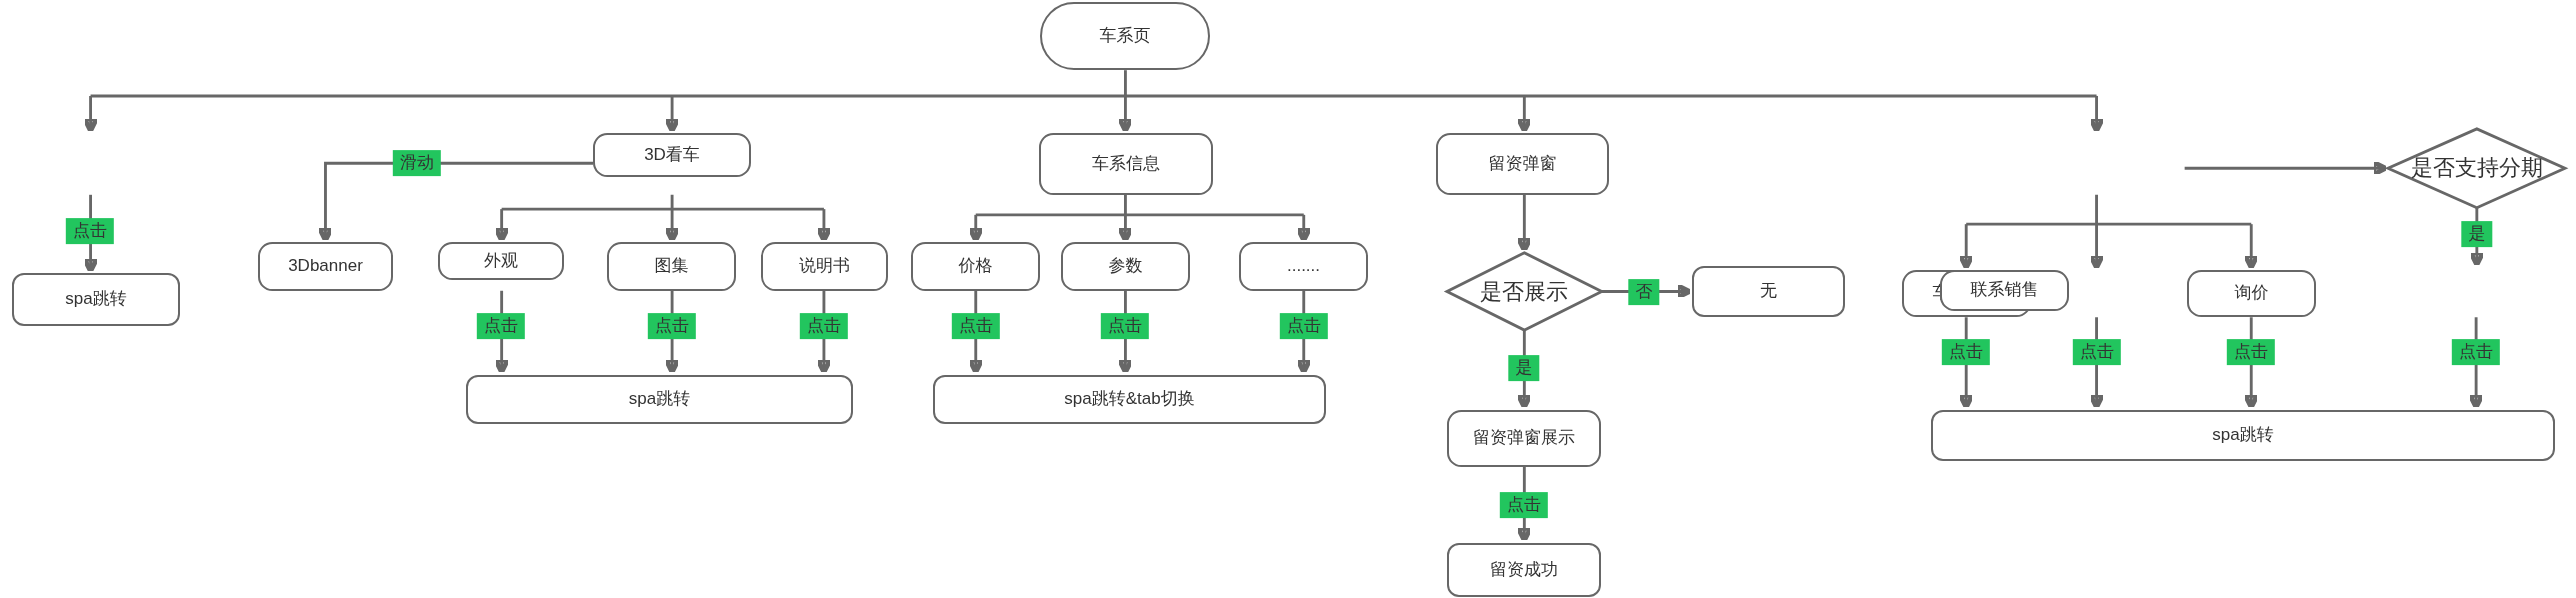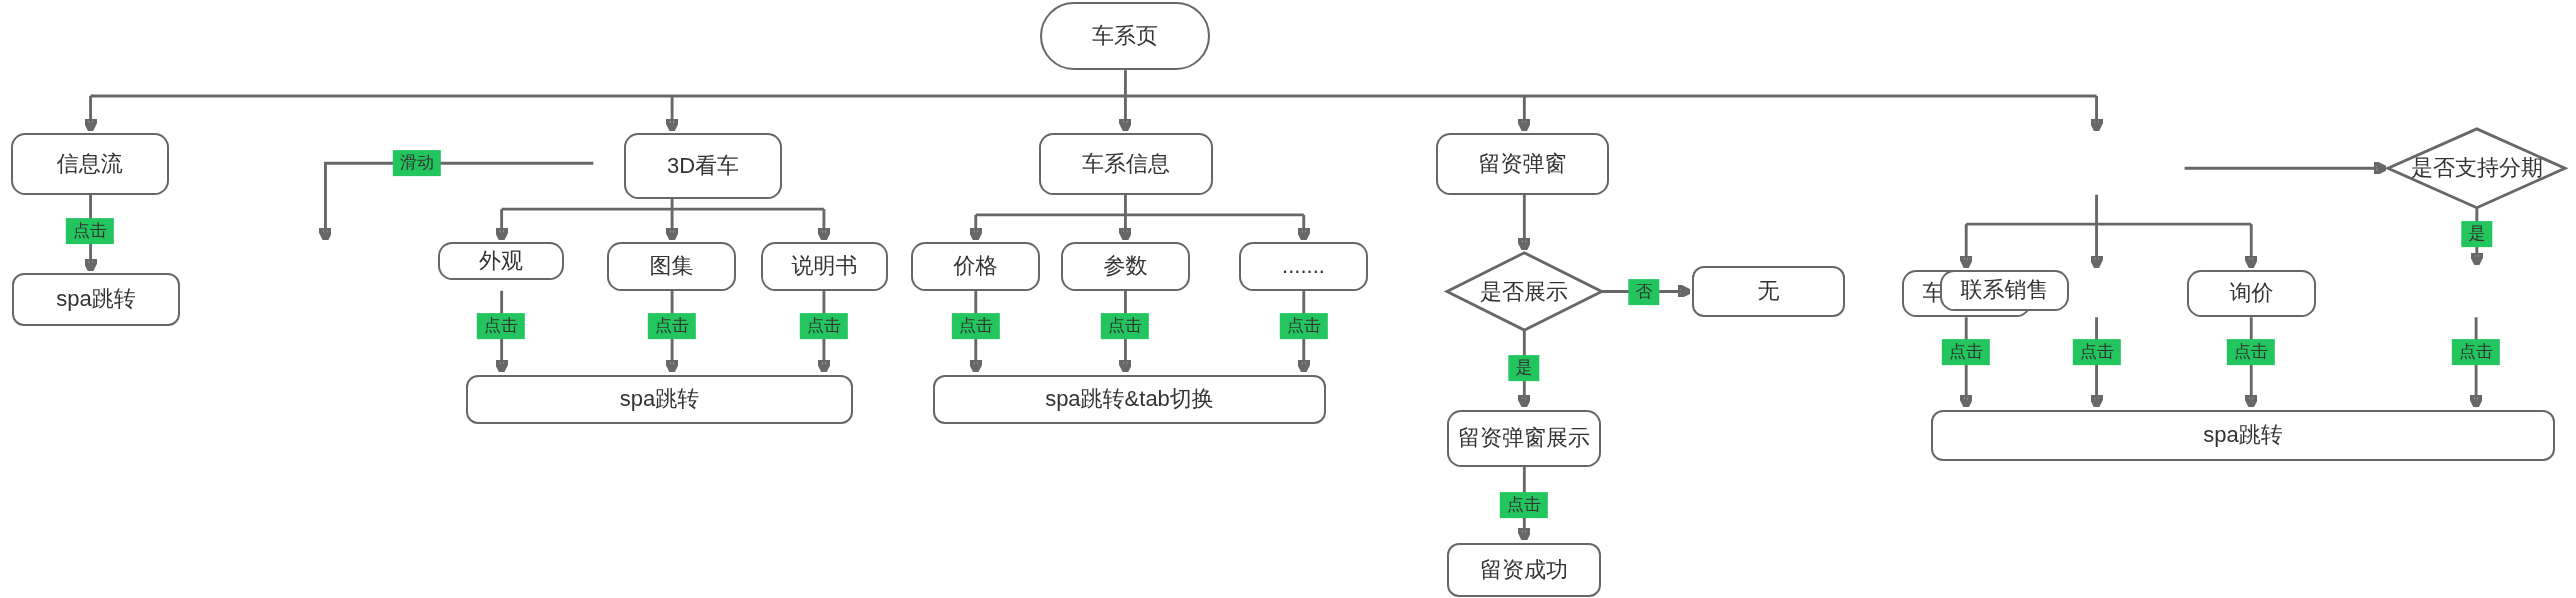--- a/index.html
+++ b/index.html
@@ -17,21 +17,21 @@
     overflow:hidden;
   }
   #edges{position:absolute;left:0;top:0;width:2576px;height:598px;}
   #edges path{stroke:var(--line);stroke-width:4;fill:none;}
   #edges polygon{stroke:var(--line);stroke-width:4;fill:#ffffff;}
   .node{
     position:absolute;box-sizing:border-box;
     border:2.9px solid var(--line);
     background:#ffffff;
     display:flex;align-items:center;justify-content:center;
-    font-size:22px;line-height:1.1;color:var(--text);
+    font-size:17px;line-height:1.1;color:var(--text);
     white-space:nowrap;
   }
   .pill{border-radius:36px;}
   .rounded{border-radius:14.3px;}
   .sharp{border-radius:12px;}
   .lbl{
     position:absolute;transform:translate(-50%,-50%);
     background:#22c55e;padding:1.4px 7.2px;
     font-size:17px;color:var(--text);white-space:nowrap;
   }
@@ -94,29 +94,29 @@
     <path d="M2927 443 V567" marker-end="url(#arr)"></path>
     <path d="M3143 443 V567" marker-end="url(#arr)"></path>
     <path d="M3457 443 V567" marker-end="url(#arr)"></path>
 
     <polygon points="2128,353 2236,407 2128,461 2020,407"></polygon>
     <polygon points="3458,180 3581,235 3458,290 3334,235"></polygon>
   </svg>
 
   <div class="node pill" style="left:1040px;top:2.1px;width:170px;height:68px">车系页</div>
 
-  <div class="node rounded" style="left:10.7px;top:133px;width:158px;height:62px">信息流</div>
-  <div class="node rounded" style="left:624px;top:133px;width:158px;height:66px">3D看车</div>
+  <div class="node rounded" style="left:593px;top:133px;width:158px;height:44px">3D看车</div>
   <div class="node rounded" style="left:1039px;top:133px;width:174px;height:62px">车系信息</div>
   <div class="node rounded" style="left:1436px;top:133px;width:173px;height:62px">留资弹窗</div>
 
   <div class="lbl" style="left:90px;top:231px">点击</div>
   <div class="node sharp" style="left:12px;top:273px;width:168px;height:53px">spa跳转</div>
 
   <div class="lbl" style="left:417px;top:163px">滑动</div>
+  <div class="node rounded" style="left:258px;top:242px;width:135px;height:49px">3Dbanner</div>
   <div class="node rounded" style="left:438px;top:242px;width:126px;height:38px">外观</div>
   <div class="node rounded" style="left:607px;top:242px;width:129px;height:49px">图集</div>
   <div class="node rounded" style="left:761px;top:242px;width:127px;height:49px">说明书</div>
   <div class="lbl" style="left:501px;top:326px">点击</div>
   <div class="lbl" style="left:672px;top:326px">点击</div>
   <div class="lbl" style="left:824px;top:326px">点击</div>
   <div class="node sharp" style="left:466px;top:375px;width:387px;height:49px">spa跳转</div>
 
   <div class="node rounded" style="left:911px;top:242px;width:129px;height:49px">价格</div>
   <div class="node rounded" style="left:1061px;top:242px;width:129px;height:49px">参数</div>

